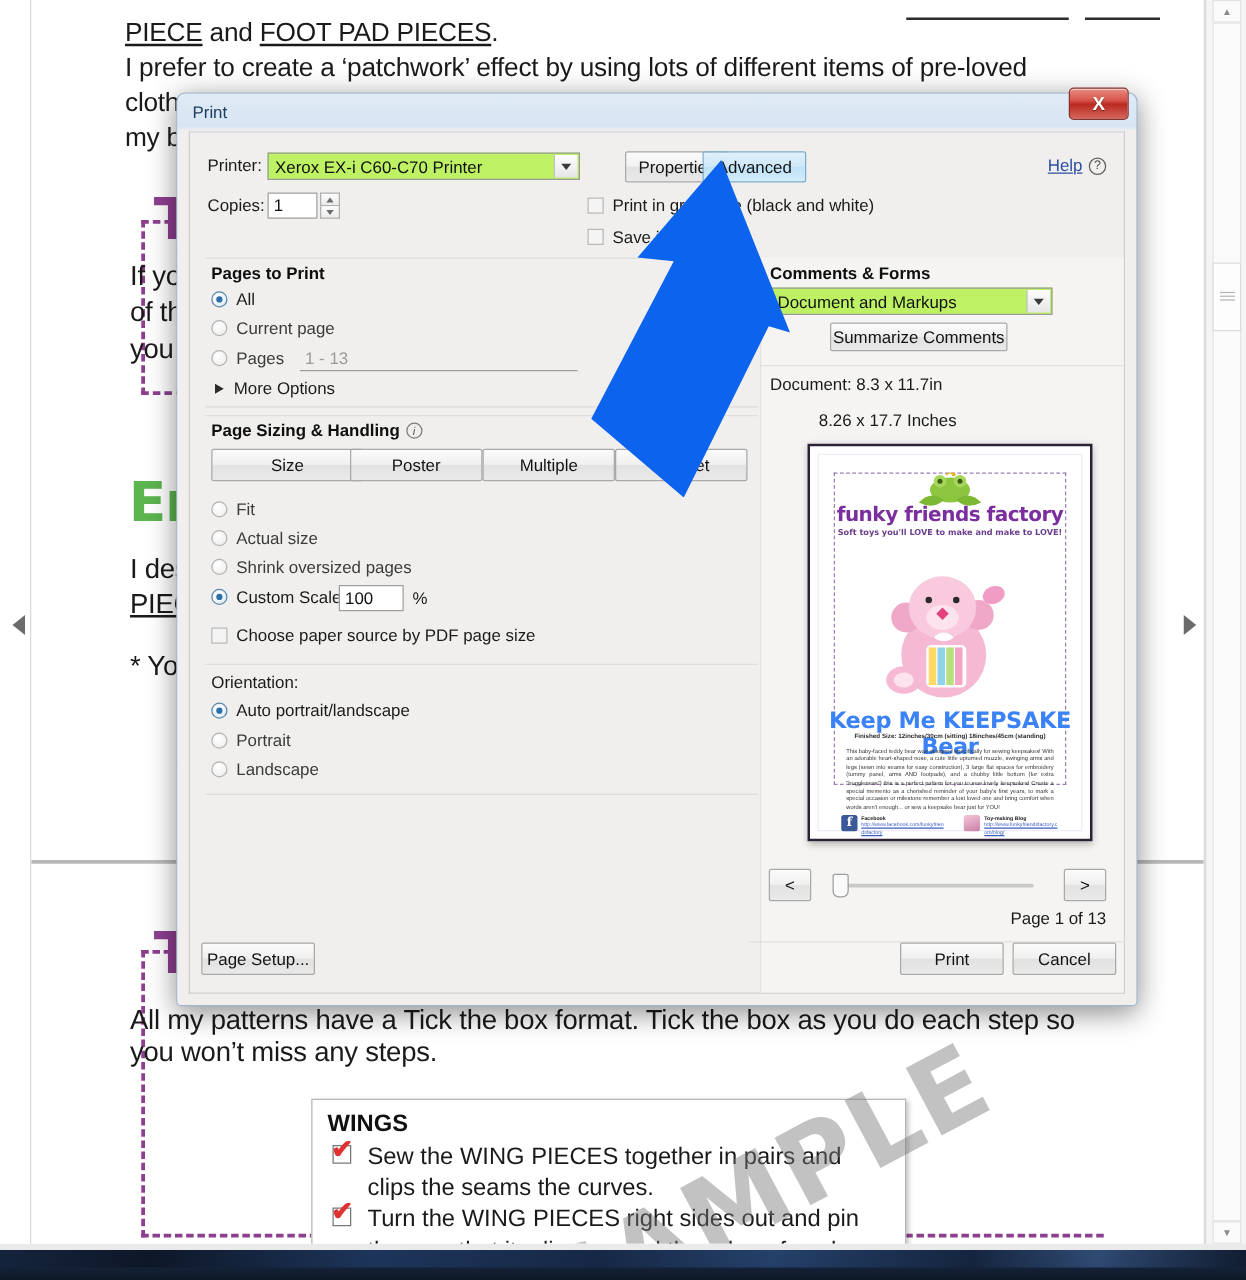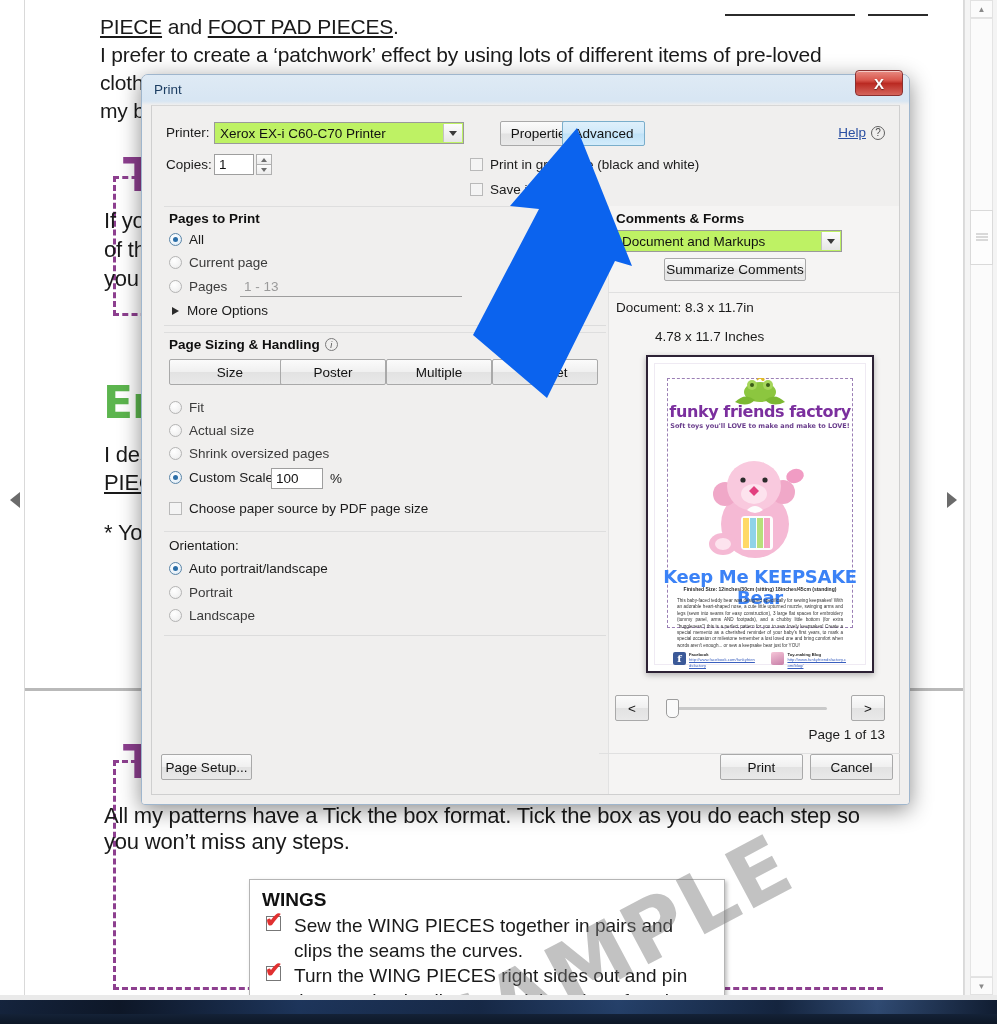--- a/index.html
+++ b/index.html
@@ -490,21 +490,21 @@
       <span>Document and Markups</span>
       <span class="arrow">
           <i></i>
         </span>
     </div>
     <div class="btn" style="position:absolute; left:464px; top:152px; width:142px; height:23px;margin-left:48px;">Summarize Comments</div>
 
     <div style="position:absolute; left:456px; top:186px; right:0; height:1px; background:#e0e0e0;"></div>
 
     <div class="lbl" style="position:absolute; left:464px; top:194px;">Document: 8.3 x 11.7in</div>
-    <div class="lbl" style="position:absolute; left:503px; top:223px;">4.78 x 11.7 Inches</div>
+    <div class="lbl" style="position:absolute; left:503px; top:223px;">8.26 x 17.7 Inches</div>
   </div>
 
   <div class="preview-wrap" style="left:504px; top:280px;">
     <div class="pv-inner">
       <div class="pv-dash"></div>
 
       <svg class="pv-frog" width="70" height="34" viewBox="0 0 70 34">
         <ellipse cx="35" cy="14" rx="16" ry="10" fill="#8cc63f"></ellipse>
         <ellipse cx="27" cy="7" rx="5" ry="5" fill="#a6d65b"></ellipse>
         <ellipse cx="43" cy="7" rx="5" ry="5" fill="#a6d65b"></ellipse>

